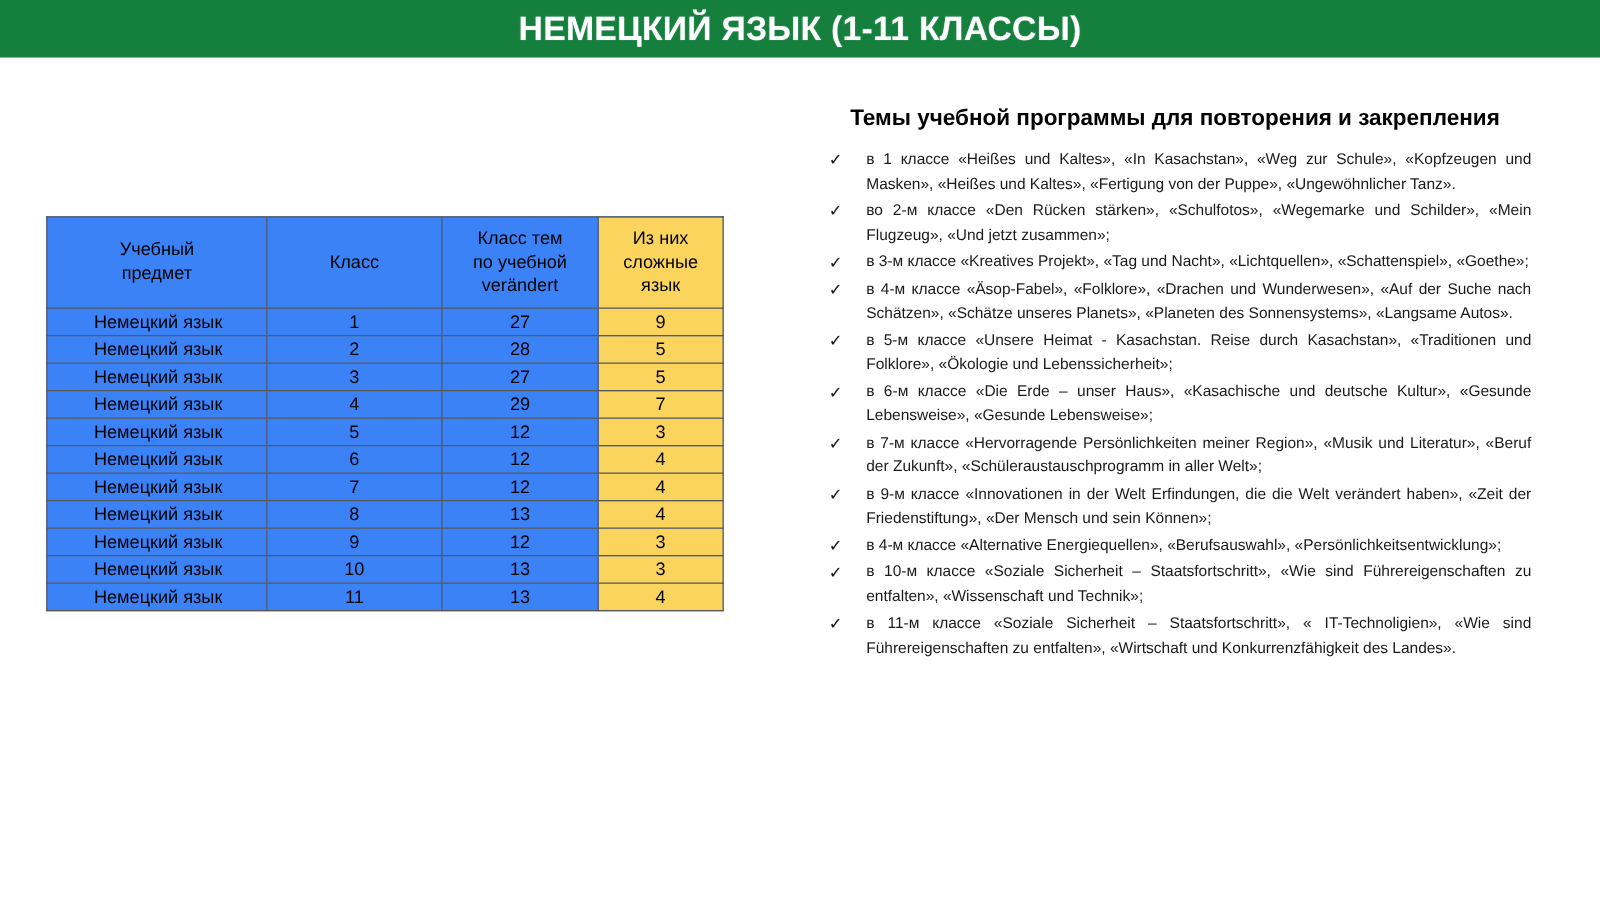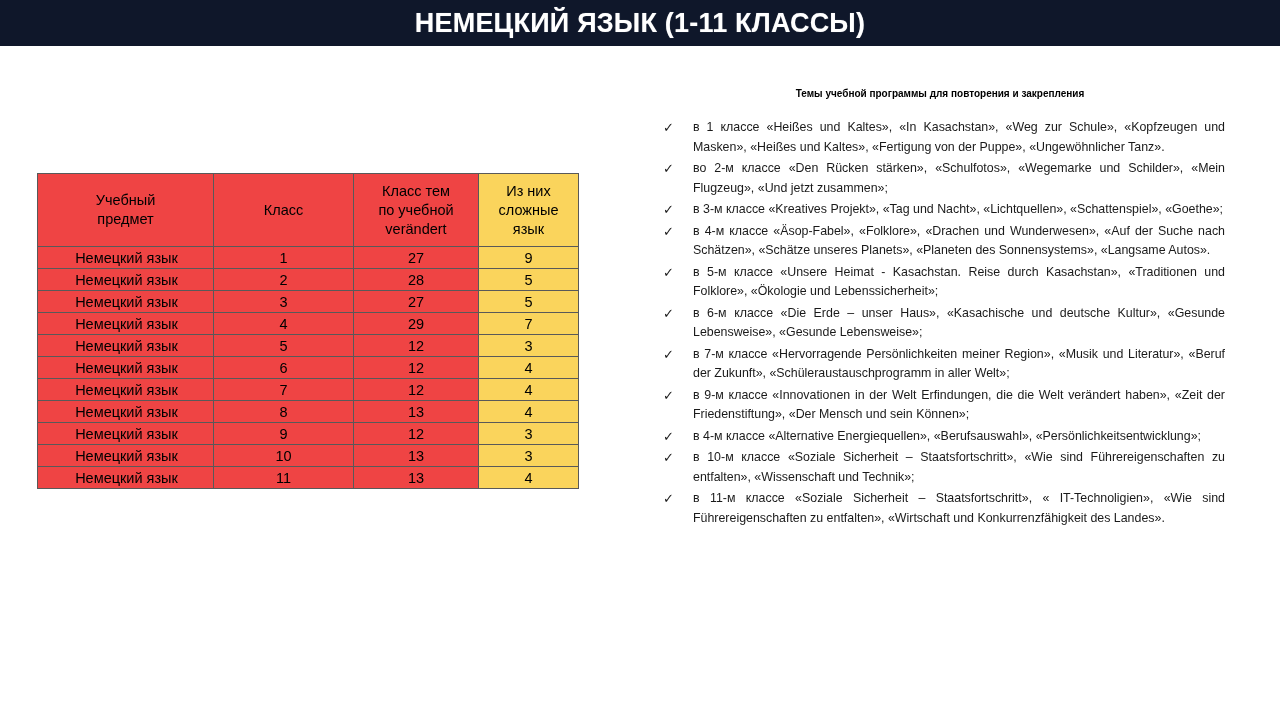--- a/index.html
+++ b/index.html
@@ -17,21 +17,21 @@
     position: relative;
   }
 
   
   .title-band {
     position: absolute;
     left: 0;
     top: 0;
     width: 1280px;
     height: 46px;
-    background: #0f172a;
+    background: #15803d;
     display: flex;
     align-items: center;
     justify-content: center;
   }
   .title-band .title-text {
     color: #ffffff;
     font-size: 27px;
     font-weight: bold;
     letter-spacing: 0.2px;
     white-space: nowrap;
@@ -42,21 +42,21 @@
   .table-wrap {
     position: absolute;
     left: 37px;
     top: 173px;
     width: 541px;
   }
   table.subject-table {
     border-collapse: collapse;
     width: 541px;
     table-layout: fixed;
-    background: #ef4444;
+    background: #3b82f6;
   }
   table.subject-table col.c-subject { width: 176px; }
   table.subject-table col.c-grade   { width: 140px; }
   table.subject-table col.c-total   { width: 125px; }
   table.subject-table col.c-hard    { width: 100px; }
 
   table.subject-table th,
   table.subject-table td {
     border: 1px solid #595959;
     text-align: center;
@@ -80,21 +80,21 @@
   table.subject-table td.subject-cell { padding-left: 2px; }
 
   
   .content-col {
     position: absolute;
     left: 655px;
     top: 84px;
     width: 570px;
   }
   .content-heading {
-    font-size: 10px;
+    font-size: 18px;
     font-weight: bold;
     text-align: center;
     color: #000000;
     margin: 0 0 14px 0;
     line-height: 20px;
   }
   ul.topic-list {
     list-style: none;
     margin: 0;
     padding: 0;

